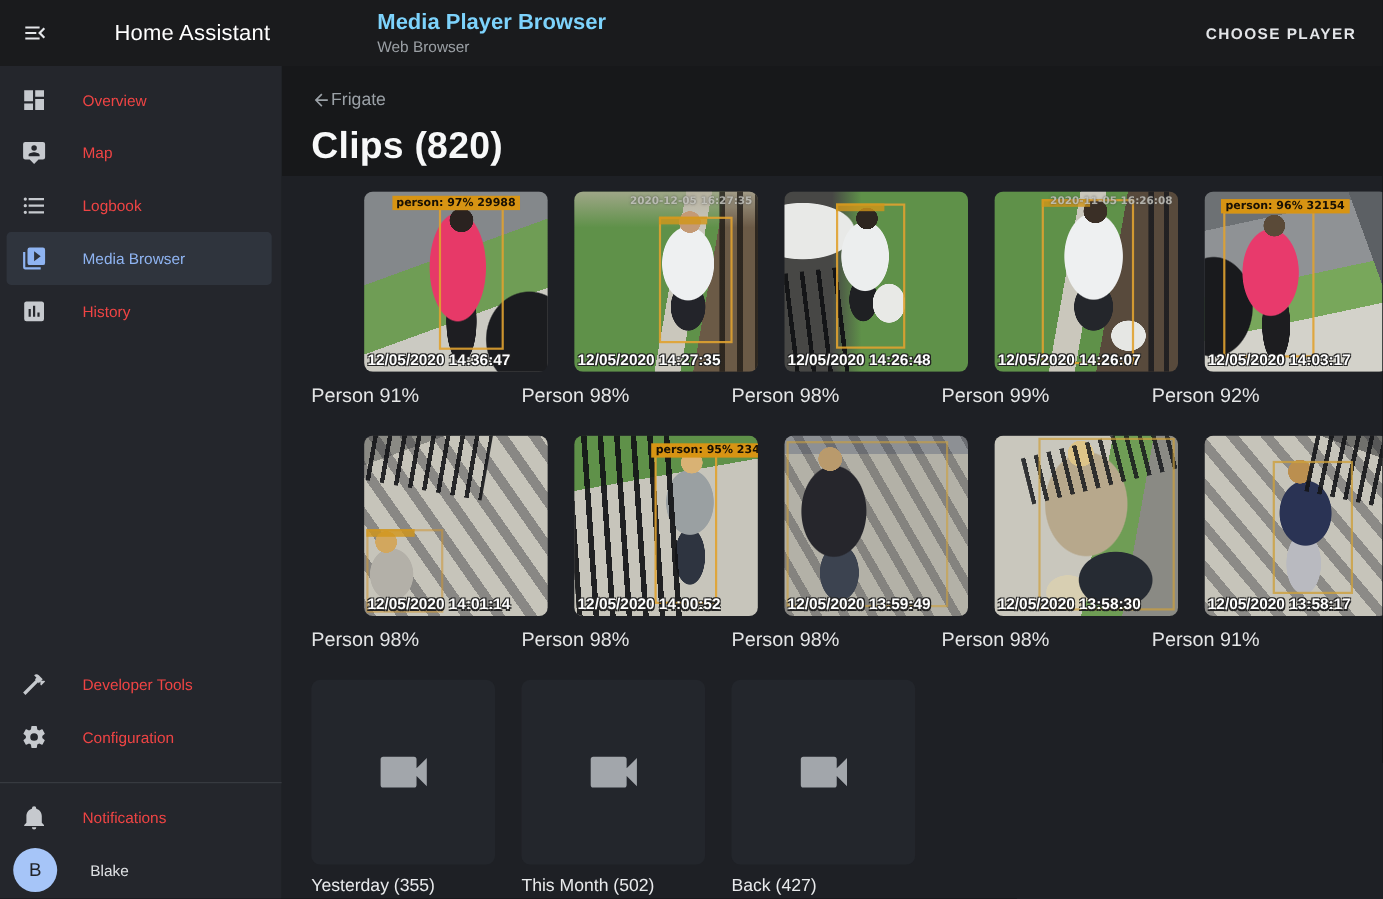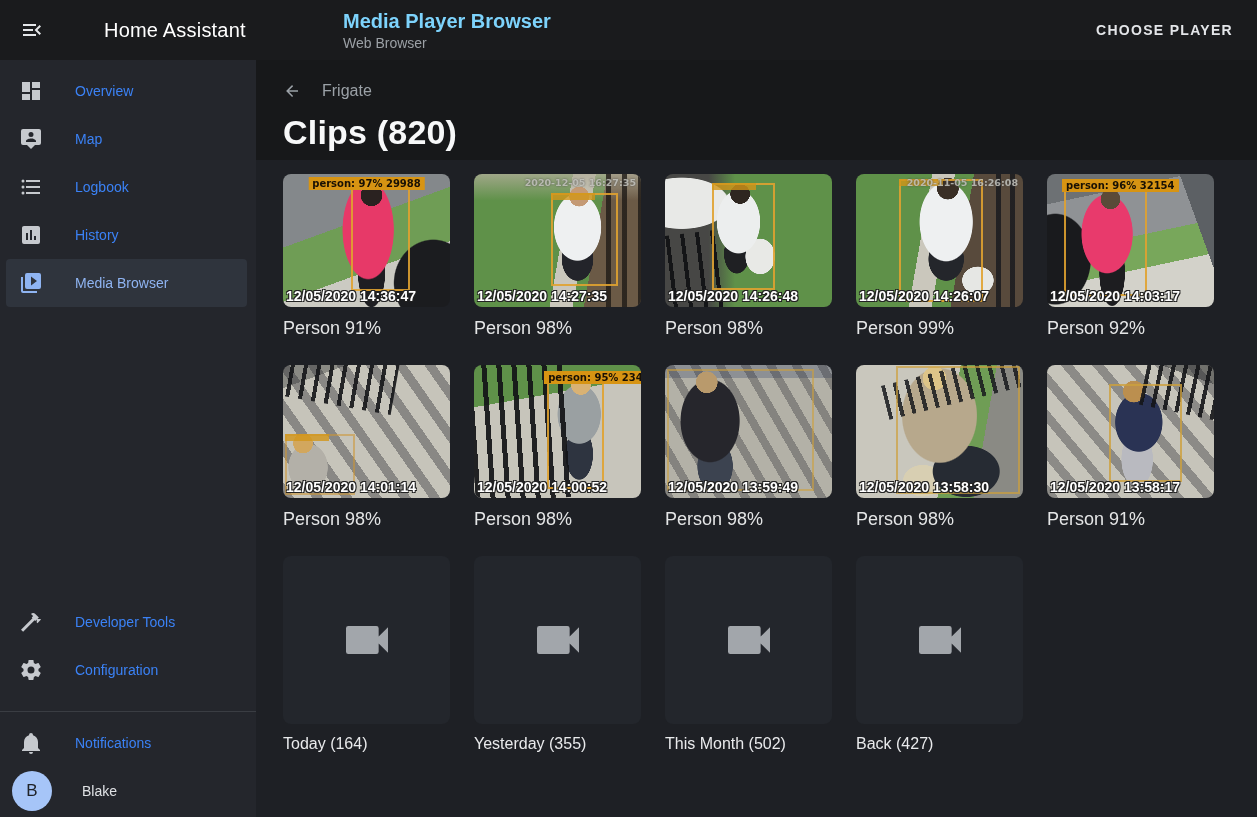--- a/index.html
+++ b/index.html
@@ -12,42 +12,42 @@
   .menu-btn { width:48px; height:48px; margin-left:8px; border:none; background:none; color:#e4e6e9; display:flex; align-items:center; justify-content:center; cursor:pointer; }
   .app-title { margin-left:48px; font-size:20px; font-weight:400; color:#ffffff; letter-spacing:.2px; }
   .center-title { position:absolute; left:343px; top:50%; transform:translateY(-50%); }
   .center-title .pt { font-size:20px; font-weight:700; color:#7dd3fc; line-height:22px; }
   .center-title .ps { font-size:14px; color:#9ba0a5; margin-top:3px; }
   .choose-player { margin-left:auto; margin-right:16px; padding:10px 8px; border:none; background:none; color:#e3e5e8; font-family:inherit; font-size:14px; font-weight:700; letter-spacing:1.3px; cursor:pointer; }
 
   
   .sidebar { position:absolute; top:60px; left:0; width:256px; bottom:0; background:#24262c; display:flex; flex-direction:column; z-index:10; }
   .nav-top { padding-top:7px; }
-  .nav-item { height:48px; display:flex; align-items:center; padding-left:19px; color:#3b82f6; font-size:14px; font-weight:500; cursor:pointer; }
+  .nav-item { height:48px; display:flex; align-items:center; padding-left:19px; color:#ef4444; font-size:14px; font-weight:500; cursor:pointer; }
   .nav-item .icn { width:24px; height:24px; color:#c6c9ce; flex:0 0 24px; }
   .nav-item .lbl { margin-left:32px; white-space:nowrap; }
   .nav-item.selected { background:#2f343d; border-radius:4px; margin:0 9px 0 6px; padding-left:13px; color:#8fb4f2; }
   .nav-item.selected .icn { color:#8fb4f2; }
   .sidebar-footer { margin-top:auto; padding-bottom:2px; }
   .sb-divider { height:1px; background:#3a3d43; margin:17px 0 7px; }
   .user-item { height:48px; display:flex; align-items:center; padding-left:12px; color:#dfe1e4; font-size:14px; font-weight:500; cursor:pointer; }
   .avatar { width:40px; height:40px; border-radius:50%; background:#a6c5f8; color:#202328; font-size:17px; font-weight:500; display:flex; align-items:center; justify-content:center; }
   .user-item .lbl { margin-left:30px; }
 
   
   .main { position:absolute; top:60px; left:256px; right:0; bottom:0; background:#17181a; overflow:hidden; }
   .main-header { height:100px; padding:22px 0 0 27px; }
-  .breadcrumb { display:inline-flex; align-items:center; gap:21px; color:#9ba1a7; font-size:16px; background:none; border:none; font-family:inherit; cursor:pointer; padding:0; }
+  .breadcrumb { display:inline-flex; align-items:center; gap:0; color:#9ba1a7; font-size:16px; background:none; border:none; font-family:inherit; cursor:pointer; padding:0; }
   .breadcrumb svg { width:18px; height:18px; }
   .page-h1 { margin-top:9px; font-size:34px; font-weight:700; color:#f7f8f9; letter-spacing:.2px; }
   .content { position:absolute; top:100px; left:0; right:0; bottom:0; background:#1e2025; padding:14px 27px 0; overflow:hidden; }
   .grid { display:grid; grid-template-columns:repeat(5, 167px); column-gap:24px; }
 
   .tile { width:167px; cursor:pointer; }
-  .thumb { position:relative; width:167px; height:133px; border-radius:8px; overflow:hidden; background:#50524f; }
+  .thumb { position:relative; width:167px; height:164px; border-radius:8px; overflow:hidden; background:#50524f;margin-left:48px; }
   .scene { position:absolute; inset:0; }
   .tile-label { margin:11px 0 26px; font-size:18px; color:#e4e5e6; }
   .bbox { position:absolute; border:2px solid rgba(224,162,48,.9); }
   .chip { position:absolute; background:#d79413; color:#181004; font-family:"DejaVu Sans", sans-serif; font-size:10px; font-weight:700; padding:1px 4px; white-space:nowrap; }
   .osd { position:absolute; left:3px; bottom:3px; right:2px; color:#ffffff; font-family:Liberation Sans, sans-serif; font-size:14px; font-weight:700; white-space:nowrap; text-shadow:-1px -1px 0 #222, 1px -1px 0 #222, -1px 1px 0 #222, 1px 1px 0 #222; }
   .osd-top { position:absolute; top:3px; right:5px; color:rgba(212,212,206,.75); font-family:"DejaVu Sans", sans-serif; font-size:9.5px; font-weight:700; text-shadow:0 0 2px rgba(70,70,70,.9); }
 
   .folder-thumb { width:167px; height:168px; border-radius:8px; background:#23262c; display:flex; align-items:center; justify-content:center; }
   .folder-thumb svg { width:56px; height:56px; color:#a2a6ab; }
   .folder-label { margin:11px 0 0; font-size:16px; color:#e9eaec; }
@@ -181,31 +181,31 @@
               <path d="M20,2H4A2,2 0 0,0 2,4V16A2,2 0 0,0 4,18H8L12,22L16,18H20A2,2 0 0,0 22,16V4A2,2 0 0,0 20,2M12,5A2.5,2.5 0 0,1 14.5,7.5A2.5,2.5 0 0,1 12,10A2.5,2.5 0 0,1 9.5,7.5A2.5,2.5 0 0,1 12,5M17,15H7V14C7,12.34 10.33,11.5 12,11.5C13.67,11.5 17,12.34 17,14V15Z"></path>
             </svg></span>
           <span class="lbl">Map</span>
         </div>
         <div class="nav-item">
           <span class="icn"><svg width="24" height="24" viewBox="0 0 24 24" fill="currentColor">
               <path d="M7,5H21V7H7V5M7,13V11H21V13H7M4,4.5A1.5,1.5 0 0,1 5.5,6A1.5,1.5 0 0,1 4,7.5A1.5,1.5 0 0,1 2.5,6A1.5,1.5 0 0,1 4,4.5M4,10.5A1.5,1.5 0 0,1 5.5,12A1.5,1.5 0 0,1 4,13.5A1.5,1.5 0 0,1 2.5,12A1.5,1.5 0 0,1 4,10.5M7,19V17H21V19H7M4,16.5A1.5,1.5 0 0,1 5.5,18A1.5,1.5 0 0,1 4,19.5A1.5,1.5 0 0,1 2.5,18A1.5,1.5 0 0,1 4,16.5Z"></path>
             </svg></span>
           <span class="lbl">Logbook</span>
         </div>
+        <div class="nav-item selected">
+          <span class="icn"><svg width="24" height="24" viewBox="0 0 24 24" fill="currentColor">
+              <path d="M4,6H2V20A2,2 0 0,0 4,22H18V20H4V6M20,2H8A2,2 0 0,0 6,4V16A2,2 0 0,0 8,18H20A2,2 0 0,0 22,16V4A2,2 0 0,0 20,2M12,14.5V5.5L18,10L12,14.5Z"></path>
+            </svg></span>
+          <span class="lbl">Media Browser</span>
+        </div>
         <div class="nav-item">
           <span class="icn"><svg width="24" height="24" viewBox="0 0 24 24" fill="currentColor">
               <path d="M17,17H15V13H17M13,17H11V7H13M9,17H7V10H9M19,3H5C3.89,3 3,3.9 3,5V19A2,2 0 0,0 5,21H19A2,2 0 0,0 21,19V5C21,3.89 20.1,3 19,3Z"></path>
             </svg></span>
           <span class="lbl">History</span>
-        </div>
-        <div class="nav-item selected">
-          <span class="icn"><svg width="24" height="24" viewBox="0 0 24 24" fill="currentColor">
-              <path d="M4,6H2V20A2,2 0 0,0 4,22H18V20H4V6M20,2H8A2,2 0 0,0 6,4V16A2,2 0 0,0 8,18H20A2,2 0 0,0 22,16V4A2,2 0 0,0 20,2M12,14.5V5.5L18,10L12,14.5Z"></path>
-            </svg></span>
-          <span class="lbl">Media Browser</span>
         </div>
       </nav>
     <div class="sidebar-footer">
       <div>
           <div class="nav-item">
             <span class="icn"><svg width="24" height="24" viewBox="0 0 24 24" fill="currentColor">
                 <path d="M2,19.63L13.43,8.2L12.72,7.5L14.14,6.07L12,3.89C13.2,2.7 15.09,2.7 16.27,3.89L19.87,7.5L18.45,8.91H21.29L22,9.62L18.45,13.21L17.74,12.5V9.62L16.27,11.04L15.56,10.33L4.13,21.76L2,19.63Z"></path>
               </svg></span>
             <span class="lbl">Developer Tools</span>
           </div>
@@ -344,61 +344,51 @@
   <div class="tile">
     <div class="thumb s10">
       <div class="scene"></div>
       <div class="bbox"></div>
 
       <div class="osd">12/05/2020 13:58:17</div>
     </div>
     <div class="tile-label">Person 91%</div>
   </div>
 
+
   <div class="tile">
     <div class="folder-thumb">
       <span style="display:flex">
         <svg width="56" height="56" viewBox="0 0 24 24" fill="currentColor" style="color:#a2a6ab">
                   <path d="M17,10.5V7A1,1 0 0,0 16,6H4A1,1 0 0,0 3,7V17A1,1 0 0,0 4,18H16A1,1 0 0,0 17,17V13.5L21,17.5V6.5L17,10.5Z"></path>
                 </svg>
       </span>
     </div>
-    <div class="tile-label folder-label">Today (164)</div>
+    <div class="tile-label folder-label">Yesterday (355)</div>
   </div>
 
   <div class="tile">
     <div class="folder-thumb">
       <span style="display:flex">
         <svg width="56" height="56" viewBox="0 0 24 24" fill="currentColor" style="color:#a2a6ab">
                   <path d="M17,10.5V7A1,1 0 0,0 16,6H4A1,1 0 0,0 3,7V17A1,1 0 0,0 4,18H16A1,1 0 0,0 17,17V13.5L21,17.5V6.5L17,10.5Z"></path>
                 </svg>
       </span>
     </div>
-    <div class="tile-label folder-label">Yesterday (355)</div>
-  </div>
+    <div class="tile-label folder-label">This Month (502)</div>
+  </div>
+
 
   <div class="tile">
     <div class="folder-thumb">
       <span style="display:flex">
         <svg width="56" height="56" viewBox="0 0 24 24" fill="currentColor" style="color:#a2a6ab">
                   <path d="M17,10.5V7A1,1 0 0,0 16,6H4A1,1 0 0,0 3,7V17A1,1 0 0,0 4,18H16A1,1 0 0,0 17,17V13.5L21,17.5V6.5L17,10.5Z"></path>
                 </svg>
       </span>
     </div>
-    <div class="tile-label folder-label">This Month (502)</div>
-  </div>
-
-
-  <div class="tile">
-    <div class="folder-thumb">
-      <span style="display:flex">
-        <svg width="56" height="56" viewBox="0 0 24 24" fill="currentColor" style="color:#a2a6ab">
-                  <path d="M17,10.5V7A1,1 0 0,0 16,6H4A1,1 0 0,0 3,7V17A1,1 0 0,0 4,18H16A1,1 0 0,0 17,17V13.5L21,17.5V6.5L17,10.5Z"></path>
-                </svg>
-      </span>
-    </div>
     <div class="tile-label folder-label">Back (427)</div>
   </div>
 </div>
     </div>
   </main>
 
 </div>
 
 </body></html>

